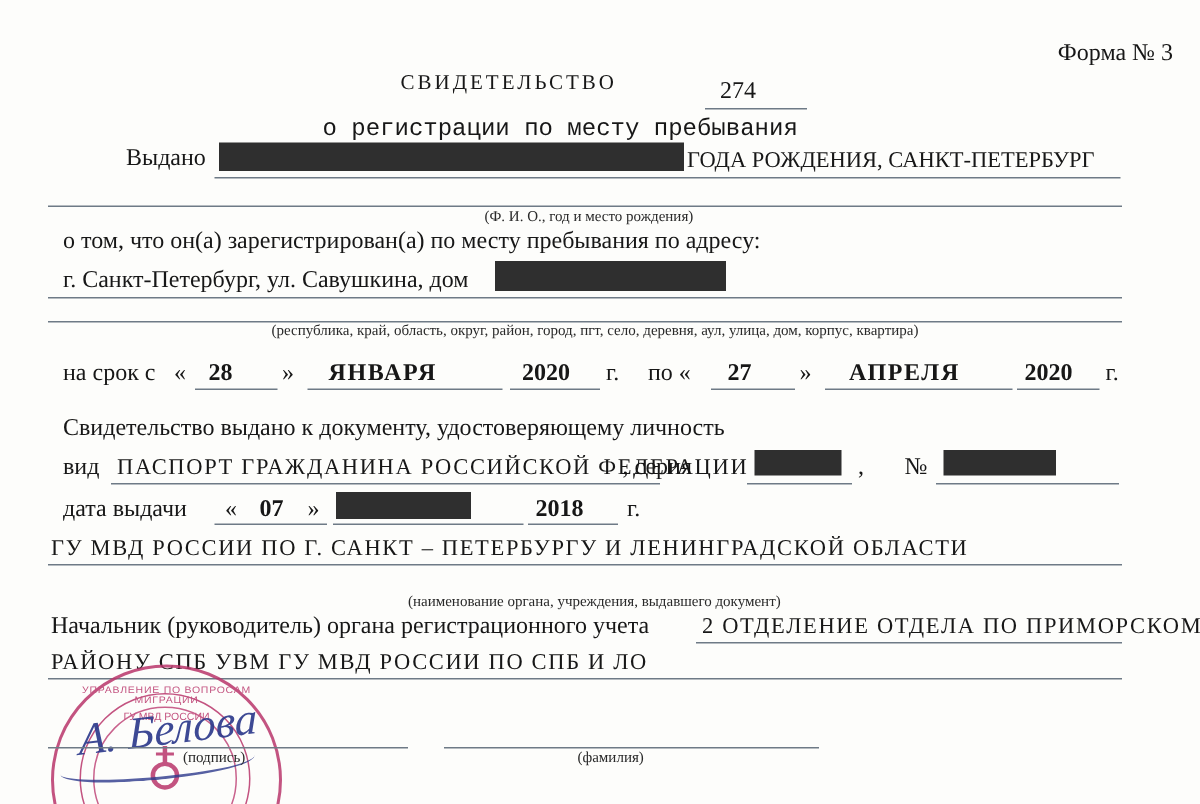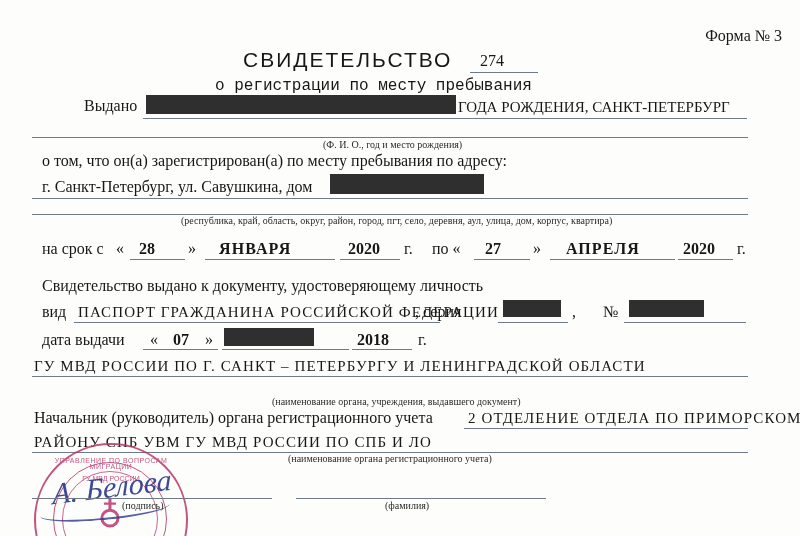--- a/index.html
+++ b/index.html
@@ -38,23 +38,24 @@
     white-space: nowrap;
     font-size: 10px;
     color: #2a2a2a;
     font-family: "Liberation Serif", serif;
   }
   .form-no {
     font-size: 16px;
     font-family: "Liberation Serif", serif;
   }
   .title-main {
-    font-size: 21px;
+    font-size: 14px;
     letter-spacing: 2.0px;
-    font-family: Liberation Sans, sans-serif;
+    font-family: Liberation Serif, serif;
+    margin-left: 24px;
   }
   .title-sub {
     font-size: 16px;
     font-family: Liberation Mono, monospace;
   }
   .num-hand {
     font-size: 16px;
     font-family: "Liberation Serif", serif;
   }
   .body-txt { font-size: 16px; }
@@ -220,21 +221,20 @@
 
   <div class="txt body-small spaced" style="left:34px; top:358px;">ГУ  МВД  РОССИИ  ПО  Г. САНКТ – ПЕТЕРБУРГУ  И  ЛЕНИНГРАДСКОЙ ОБЛАСТИ</div>
   <div class="line" style="left:32px; top:376px; width:716px;"></div>
   <div class="caption" style="left:272px; top:396px;">(наименование органа, учреждения, выдавшего документ)</div>
 
   <div class="txt body-txt" style="left:34px; top:409px;">Начальник (руководитель) органа регистрационного учета</div>
   <div class="txt body-small spaced" style="left:468px; top:410px;">2 ОТДЕЛЕНИЕ ОТДЕЛА  ПО ПРИМОРСКОМУ</div>
   <div class="line" style="left:464px; top:428px; width:284px;"></div>
   <div class="txt body-small spaced" style="left:34px; top:434px;">РАЙОНУ СПБ УВМ  ГУ  МВД  РОССИИ  ПО СПБ  И  ЛО</div>
   <div class="line" style="left:32px; top:452px; width:716px;"></div>
-  <div class="caption" style="left:288px; top:453px;">(наименование органа регистрационного учета)</div>
 
   <div id="stamp">
     <div class="inner"></div>
     <div class="inner2"></div>
     <div class="stamp-arc-top">УПРАВЛЕНИЕ ПО ВОПРОСАМ МИГРАЦИИ</div>
     <div class="stamp-mid">ГУ МВД РОССИИ</div>
     <div class="crest">♁</div>
 
   </div>
 

